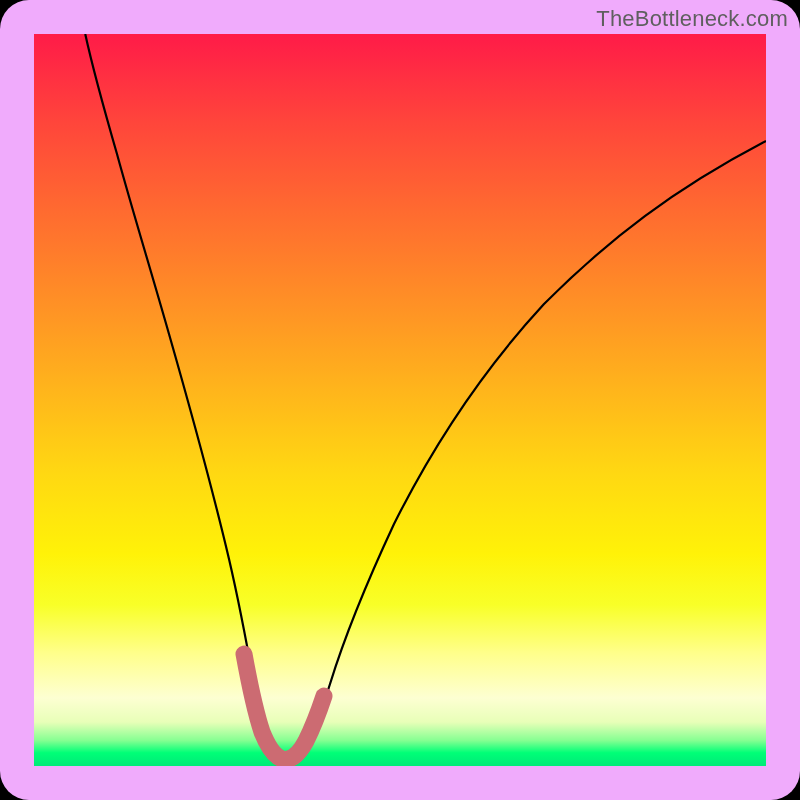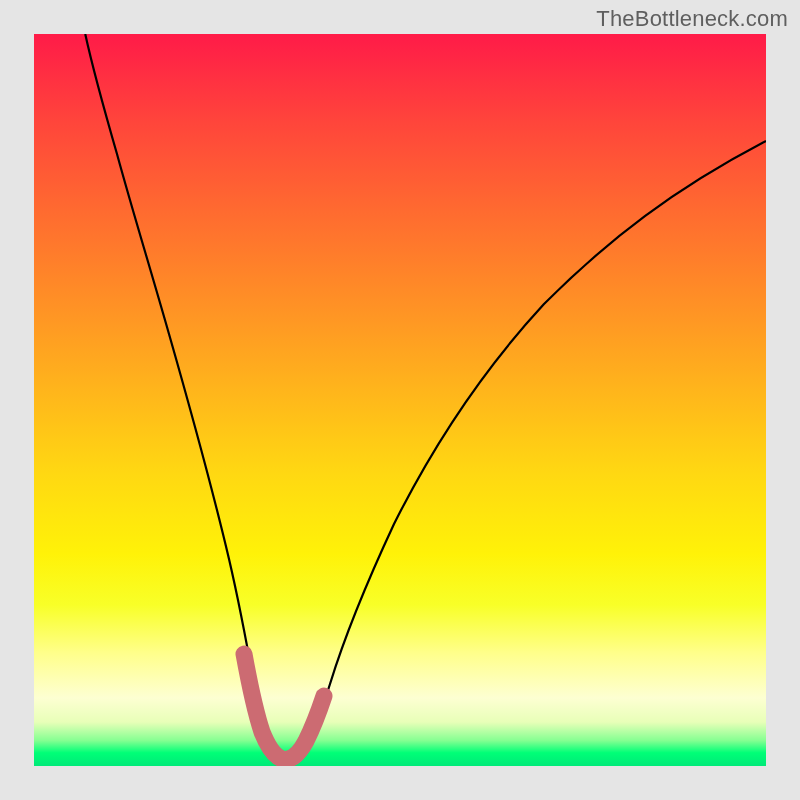--- a/index.html
+++ b/index.html
@@ -1,21 +1,22 @@
 <!DOCTYPE html>
 <html><head>
 <meta charset="utf-8">
 <style>
   * { margin: 0; padding: 0; box-sizing: border-box; }
   html, body { width: 800px; height: 800px; overflow: hidden; background: #000; }
   .frame {
     position: absolute;
     left: 0; top: 0;
     width: 800px; height: 800px;
-    background: #e5e5e5;
+    background: #f0abfc;
+    border-radius: 29px;
   }
   .plot {
     position: absolute;
     left: 34px;
     top: 34px;
     width: 732px;
     height: 732px;
     background: linear-gradient(to bottom,
       #ff1b48 0%,
       #ff453b 12%,

